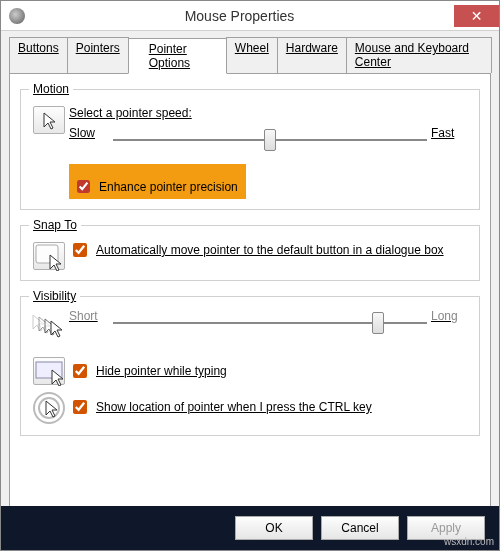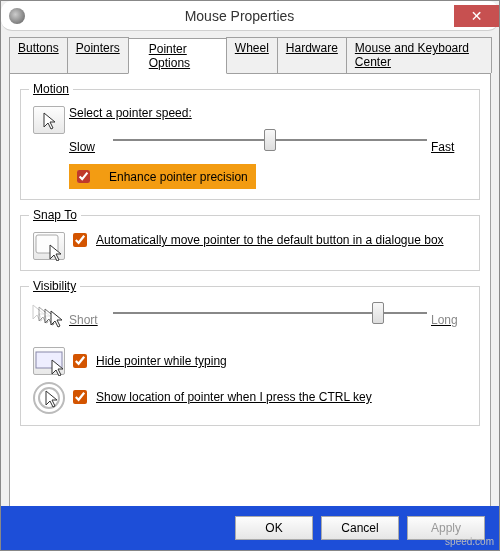--- a/index.html
+++ b/index.html
@@ -18,21 +18,20 @@
     display: flex;
     flex-direction: column;
   }
   .titlebar {
     height: 30px;
     background: #fff;
     border-bottom: 1px solid #d0d0d0;
     display: flex;
     align-items: center;
     position: relative;
-    border-radius: 11px;
   }
   .titlebar .app-icon {
     width: 16px; height: 16px;
     margin-left: 8px;
     background: radial-gradient(circle at 40% 40%, #ccc 0%, #888 60%, #555 100%);
     border-radius: 50%;
   }
   .titlebar .title {
     flex: 1;
     text-align: center;
@@ -114,21 +113,21 @@
     border: 1px solid #b0b0b0;
     border-radius: 2px;
     background: linear-gradient(#fdfdfd,#e8e8e8);
     position: relative;
   }
   .cursor-svg { position: absolute; }
   .body-col { flex: 1; }
   .speed-label { margin: 4px 0 6px 0; }
   .slider-row {
     display: flex;
-    align-items: flex-end;
+    align-items: flex-start;
     gap: 2px;
     margin-bottom: 10px;
   }
   .slider-row .lbl { width: 40px; }
   .slider-row .lbl.right { text-align: left; }
   .slider {
     flex: 1;
     -webkit-appearance: none;
     height: 24px;
     background: transparent;
@@ -160,36 +159,36 @@
     align-items: center;
     gap: 6px;
     margin: 2px 0;
   }
   .chk-row input[type=checkbox] {
     width: 14px; height: 14px;
     accent-color: #d35400;
   }
   .highlighted {
     background: #f39c12;
-    padding: 3px 8px 3px 4px;
+    padding: 13px 8px 3px 4px;
     display: inline-flex;
     align-items: center;
-    gap: 16px;
+    gap: 6px;
   }
   .highlighted input[type=checkbox] {
     accent-color: #c0392b;
     background: #fff;
   }
   .disabled { color: #888; }
   .buttonbar {
     display: flex;
     justify-content: flex-end;
     gap: 8px;
     padding: 10px 14px;
-    background: #1d4ed8;
+    background: #0f172a;
   }
   .btn {
     min-width: 78px;
     height: 24px;
     border: 1px solid #aaa;
     background: linear-gradient(#fdfdfd,#e6e6e6);
     font-size: 12px;
     cursor: pointer;
   }
   .btn[disabled] {
@@ -344,13 +343,13 @@
   </div>
 
   <div class="buttonbar">
     <button class="btn">OK</button>
     <button class="btn">Cancel</button>
     <button class="btn" disabled="">Apply</button>
   </div>
 
 </div>
 
-<div class="watermark">speed.com</div>
+<div class="watermark">wsxdn.com</div>
 
 </body></html>

